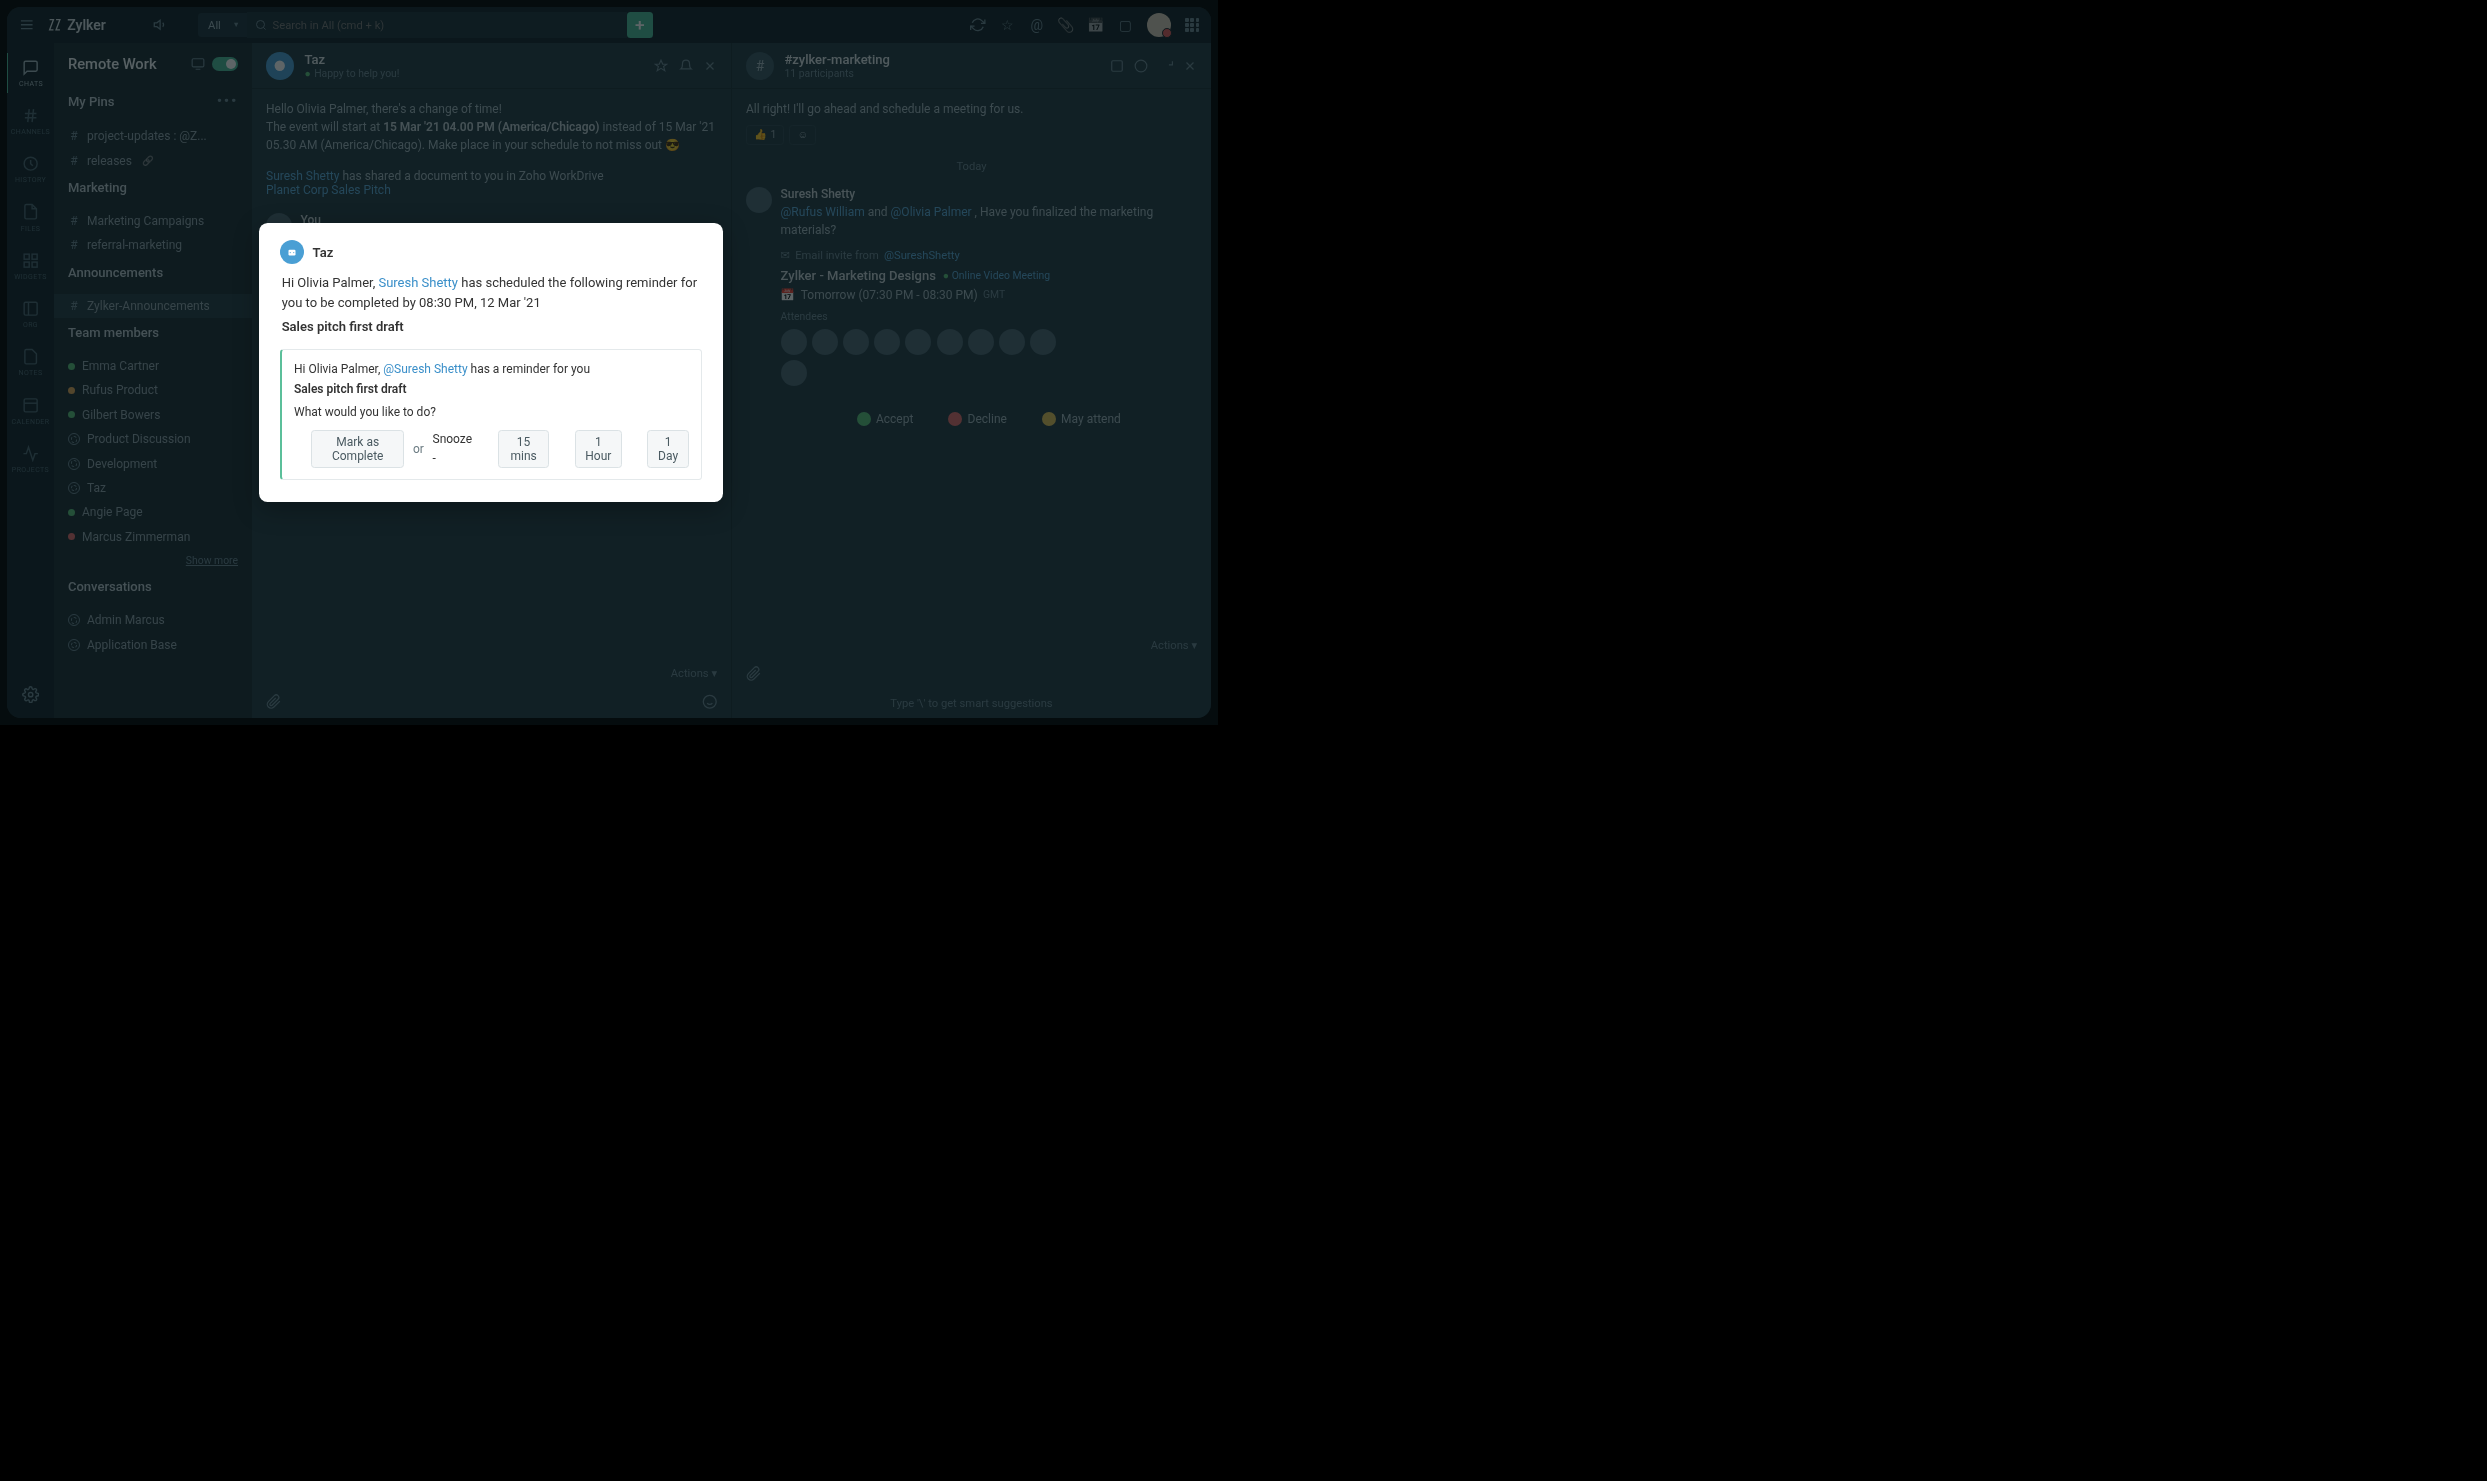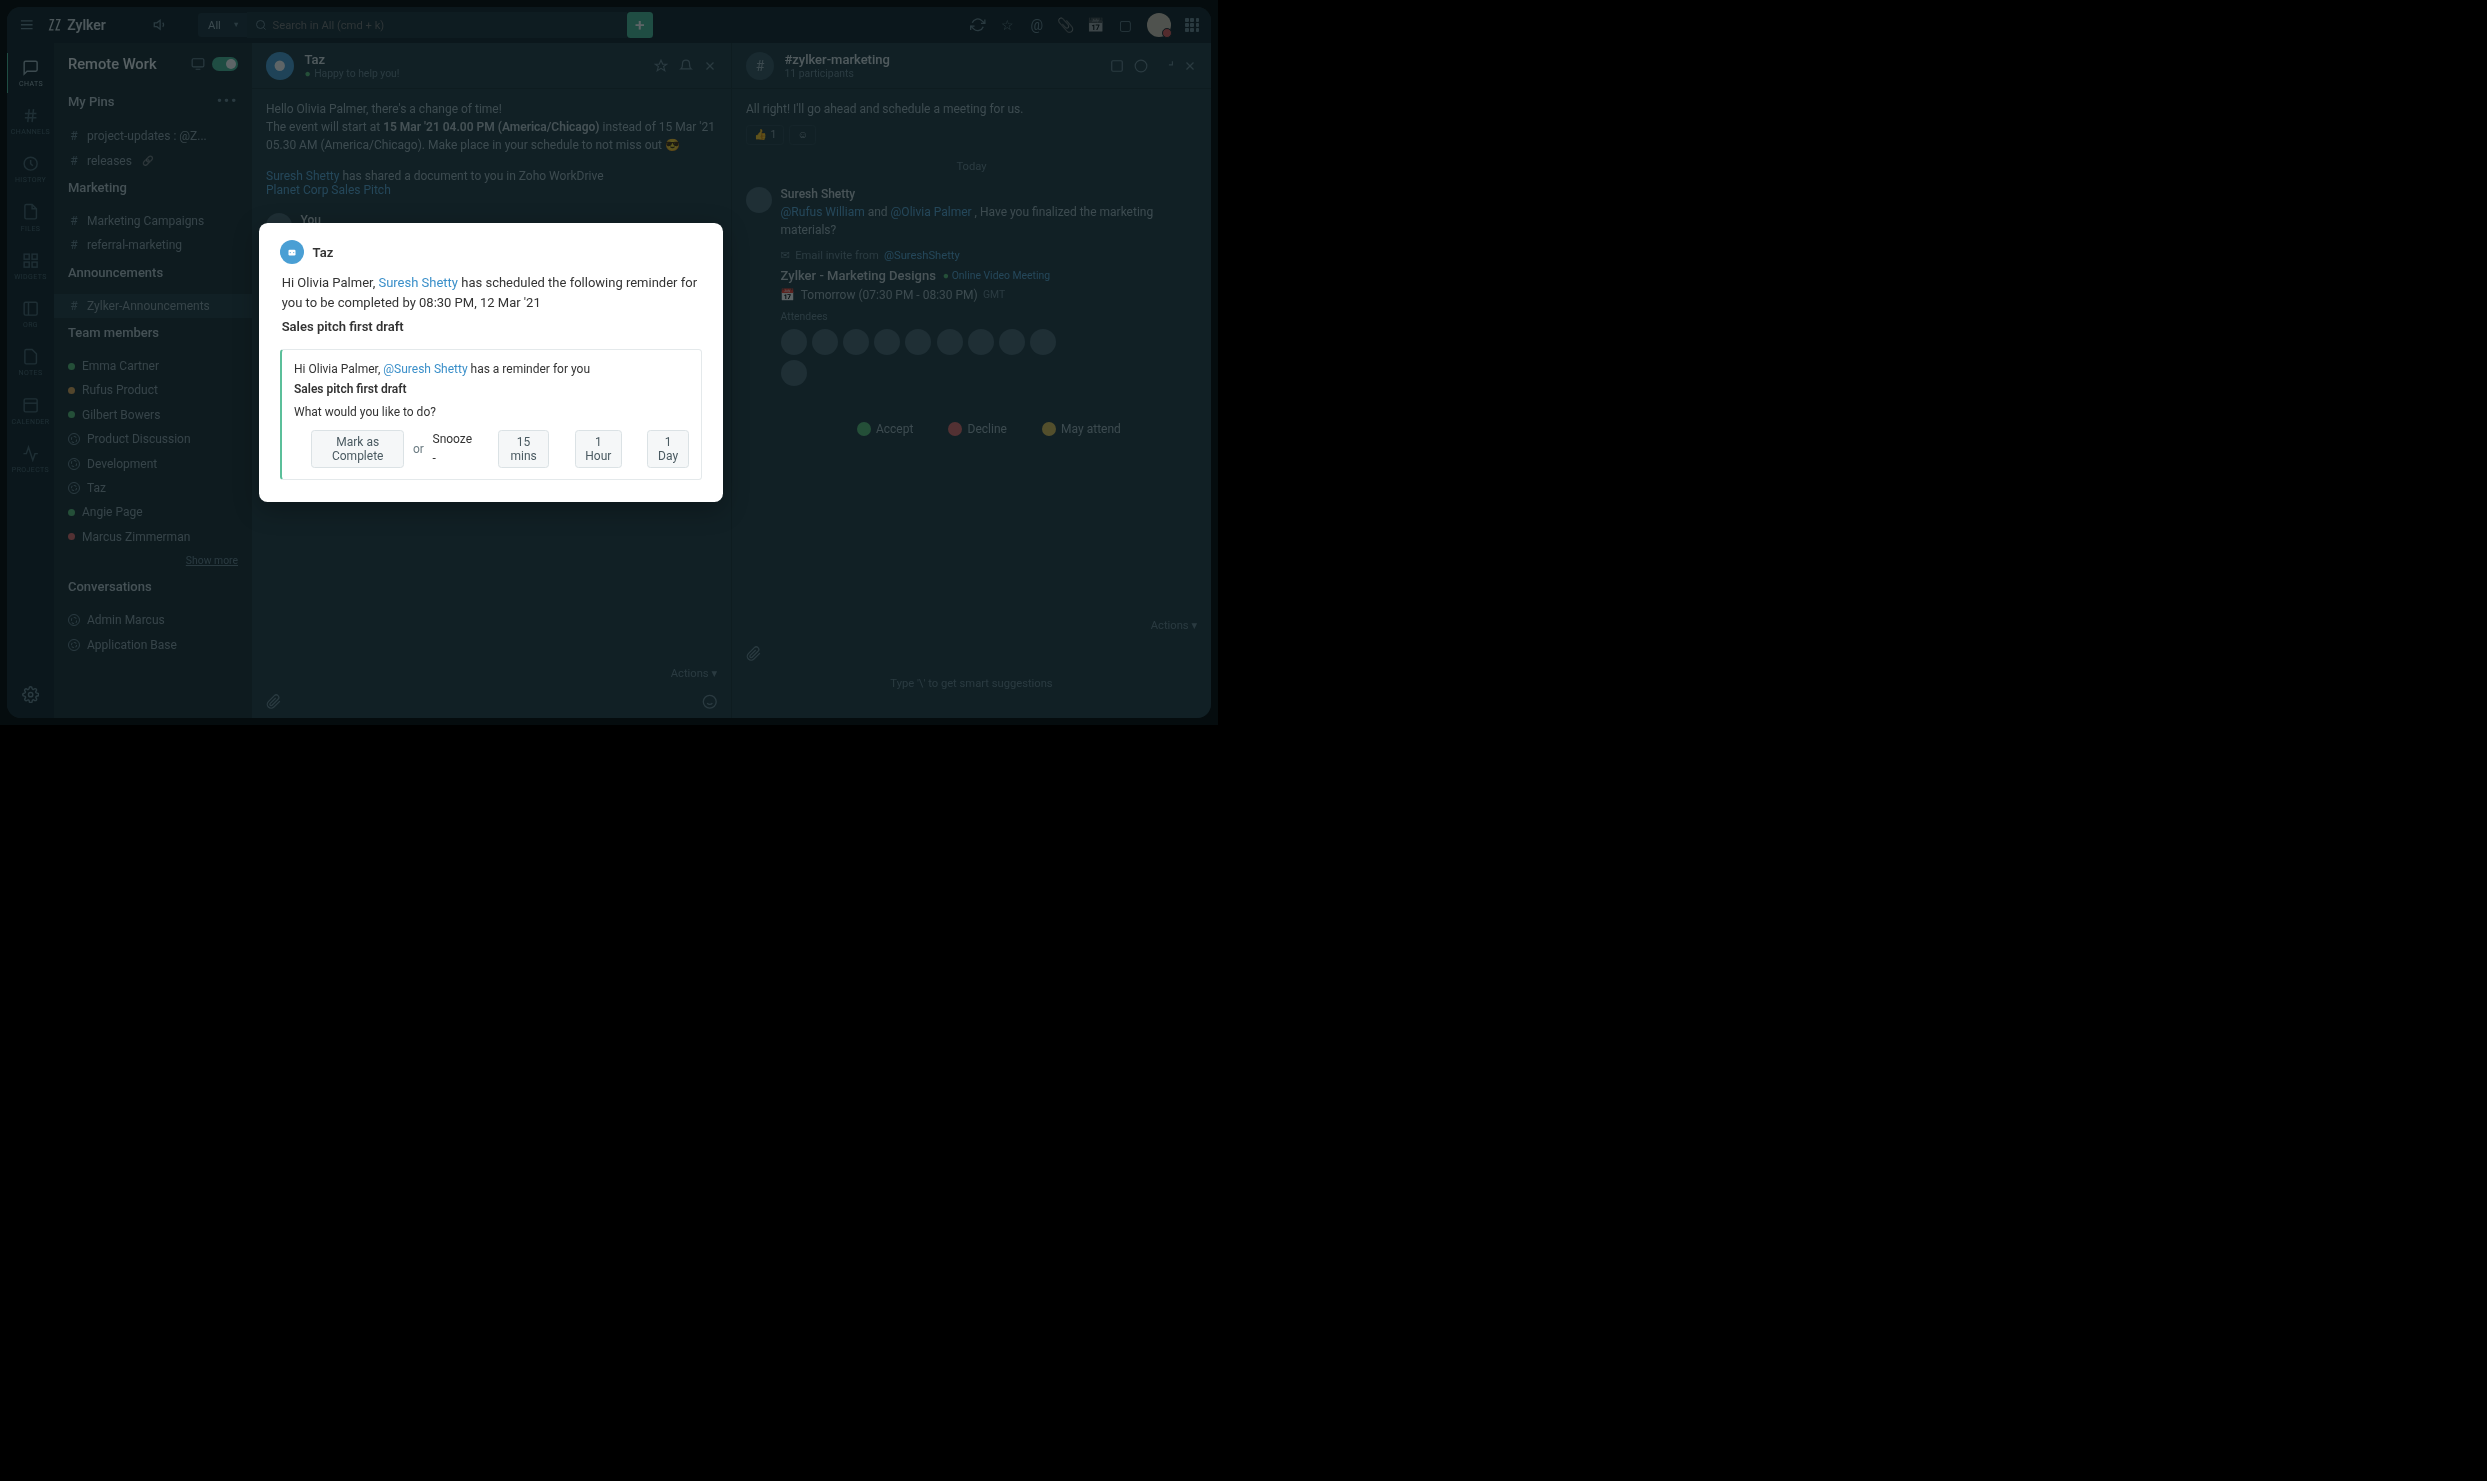--- a/index.html
+++ b/index.html
@@ -80,33 +80,33 @@
 .date-divider { text-align: center; color: #6b8591; font-size: 11.2px; margin: 7px 0 14px; }
 .thumbs { display: flex; align-items: center; gap: 5.2px; margin-top: 7px; }
 .thumb-btn { border: 0.9px solid #2e4750; border-radius: 3.5px; padding: 2.6px 7px; font-size: 10.4px; color: #8ea0a8; display: flex; align-items: center; gap: 3.5px; }
 .meeting-card { margin-top: 10.4px; }
 .meeting-title { color: #c3cfd3; font-size: 13px; font-weight: 500; }
 .meeting-time { color: #9fb3bb; font-size: 12px; margin-top: 5.2px; display: flex; align-items: center; gap: 5.2px; }
 .gmt { color: #6b8591; font-size: 10.4px; }
 .attendees-label { color: #6b8591; font-size: 10.4px; margin-top: 8.6px; }
 .attendee-row { display: flex; gap: 5.2px; margin-top: 5.2px; flex-wrap: wrap; }
 .attendee-row .av { width: 26px; height: 26px; border-radius: 50%; background: #4a6470; }
-.rsvp-row { display: flex; gap: 35px; margin-top: 36px; justify-content: center; align-items: flex-end; }
+.rsvp-row { display: flex; gap: 35px; margin-top: 26px; justify-content: center; align-items: flex-end; }
 .rsvp-btn { display: flex; align-items: center; gap: 5.2px; color: #9fb3bb; font-size: 12px; }
 .rsvp-dot { width: 14px; height: 14px; border-radius: 50%; }
 .rsvp-dot.g { background: #5bbf7a; }
 .rsvp-dot.r { background: #e06a6a; }
 .rsvp-dot.y { background: #e0c058; }
 .actions-link { text-align: right; color: #6b8591; font-size: 11.2px; padding: 5.2px 14px; }
 .composer { padding: 8.6px 14px; display: flex; align-items: center; gap: 10.4px; color: #6b8591; }
 .email-invite-line { display:flex; align-items:center; gap:5.2px; color:#6b8591; font-size:11.2px; margin-bottom:5.2px; }
 .meeting-header-line { display:flex; align-items:center; gap:7px; }
 .online-label { color:#6b8591; font-size:10.4px; }
 .meeting-sub-link { color:#5aa8d8; font-size:10.4px; }
-.hint-line { text-align:center; padding: 7px 0 28px; color:#6b8591; font-size:11.2px; }
+.hint-line { text-align:center; padding: 7px 0 8px; color:#6b8591; font-size:11.2px; }
 
 
 .overlay { position: absolute; inset: 0; background: rgba(8, 18, 22, 0.65); display: flex; align-items: center; justify-content: flex-start; padding-left: 259px; }
 .modal { background: #fff; border-radius: 8.6px; width: 464px; padding: 17.3px 21px 22.4px; color: #333; box-shadow: 0 7px 26px rgba(0,0,0,0.3); }
 .modal-head { display: flex; align-items: center; gap: 8.6px; margin-bottom: 8.6px; }
 .modal-bot-av { width: 24px; height: 24px; border-radius: 50%; background: #4a9fd4; display: flex; align-items: center; justify-content: center; color: #fff; }
 .modal-sender { font-weight: 600; font-size: 13px; }
 .modal-msg { font-size: 13px; line-height: 1.55; color: #333; padding-left: 1.7px; }
 .modal-msg .link { color: #3a8fc9; }
 .modal-strong { font-weight: 600; margin-top: 3.5px; display: block; }

